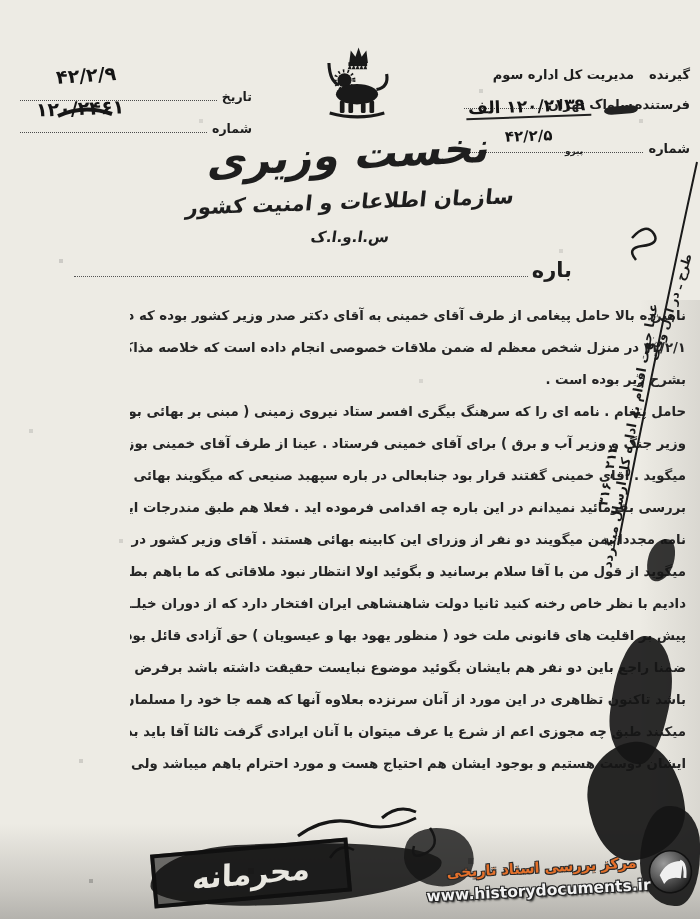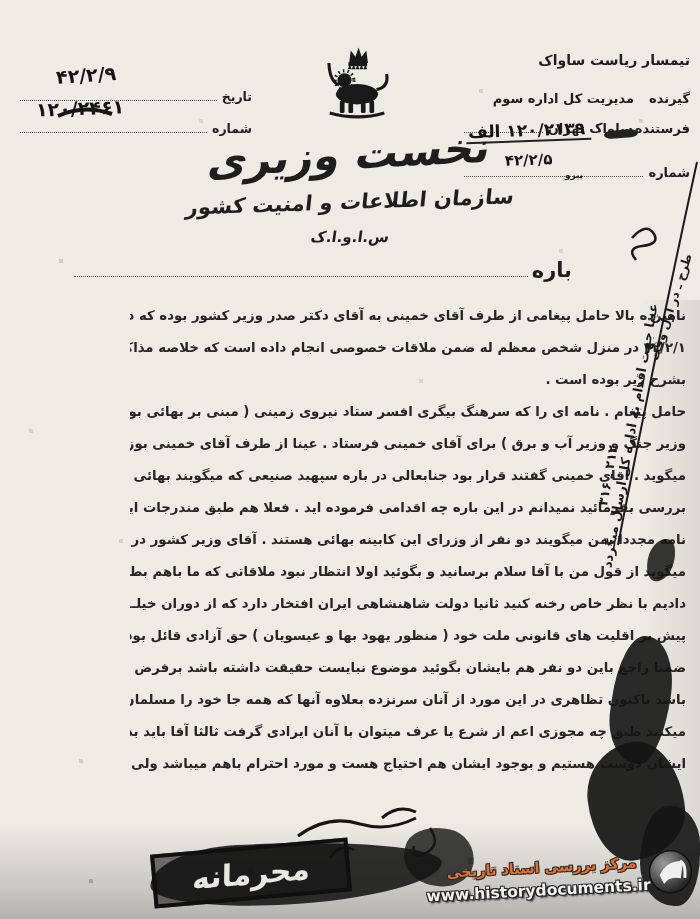--- a/index.html
+++ b/index.html
@@ -111,21 +111,20 @@
       <span class="hw hl-val">۴۲/۲/۹</span>
     </div>
     <div class="field-row">
       <span class="lbl">شماره</span>
       <span class="dots"></span>
       <span class="hw hl-val2">۱۲۰/۲۴۶۱</span>
     </div>
   </div>
 
   <div class="hright">
-    <div class="addr">تیمسار ریاست ساواک</div>
     <div class="r-row">
       <span>گیرنده</span>
       <span style="margin-right:15px">مدیریت کل اداره سوم</span>
     </div>
     <div class="r-row">
       <span>فرستنده</span>
       <span style="margin-right:2px">ساواک تهران</span>
       <span class="dots"></span>
     </div>
     <div class="r-row" style="height:44px">

